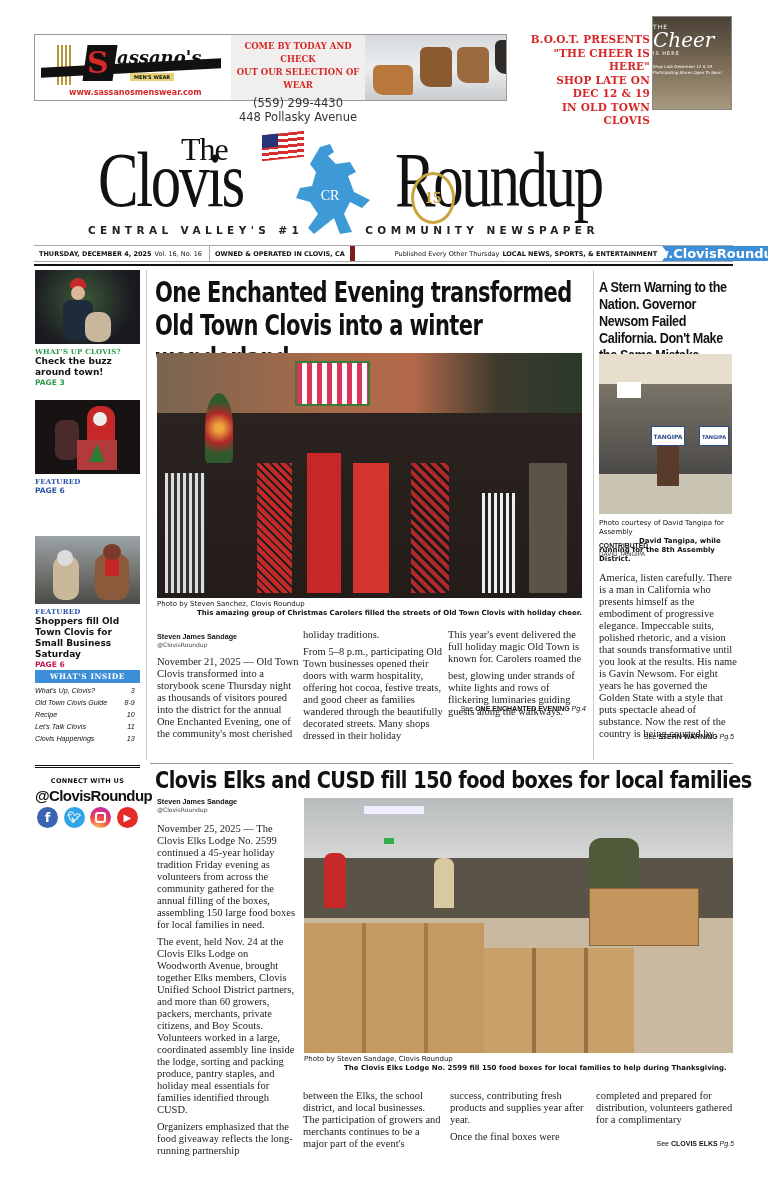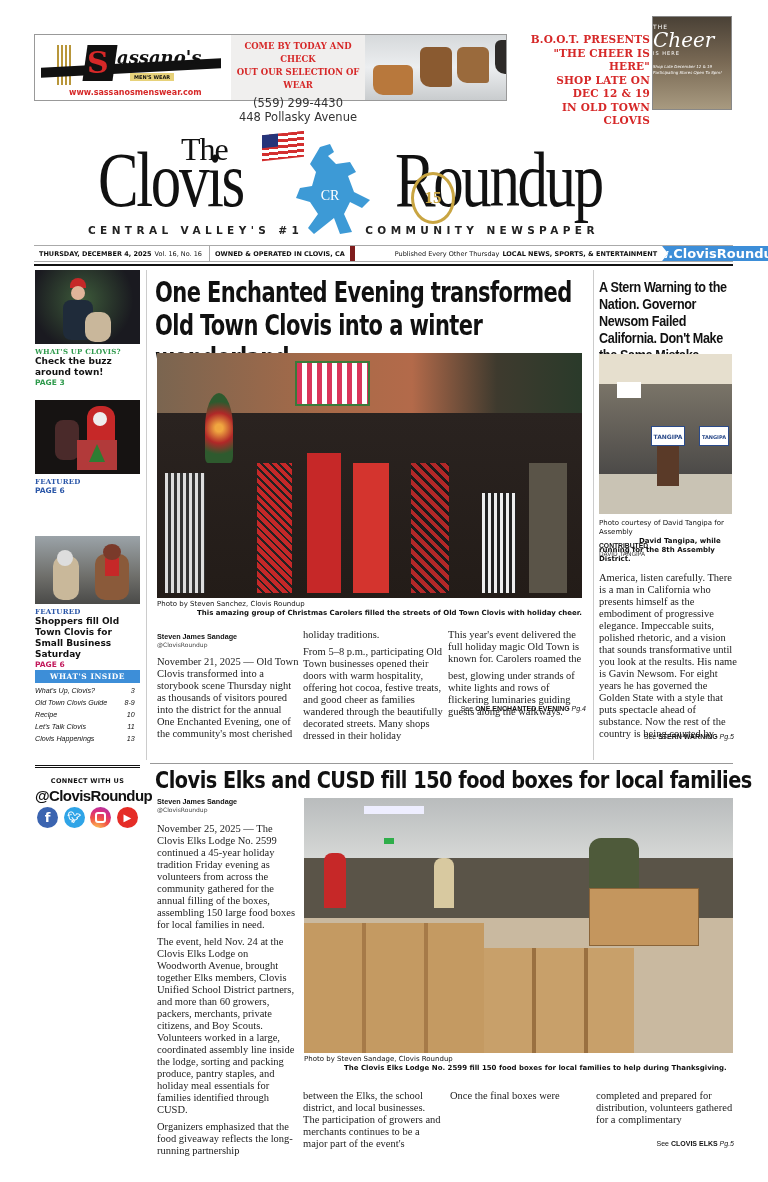--- a/index.html
+++ b/index.html
@@ -346,20 +346,21 @@
 
 <div class="abs caption" style="left:304px;top:1055px;width:430px;">
   <div>Photo by Steven Sandage, Clovis Roundup</div>
   <b>The Clovis Elks Lodge No. 2599 fill 150 food boxes for local families to help during Thanksgiving.</b>
 </div>
 
 <div class="abs body-text" style="left:303px;top:1090px;width:140px;">
   <p>between the Elks, the school district, and local businesses. The participation of growers and merchants continues to be a major part of the event's</p>
 </div>
 <div class="abs body-text" style="left:450px;top:1090px;width:135px;">
+  <p>success, contributing fresh products and supplies year after year.</p>
   <p>Once the final boxes were</p>
 </div>
 <div class="abs body-text" style="left:596px;top:1090px;width:138px;">
   <p>completed and prepared for distribution, volunteers gathered for a complimentary</p>
 </div>
 <div class="abs see" style="left:596px;top:1140px;width:138px;">
   <span>See</span> <b>CLOVIS ELKS</b> <i>Pg.5</i>
 </div>
 
 </body></html>

